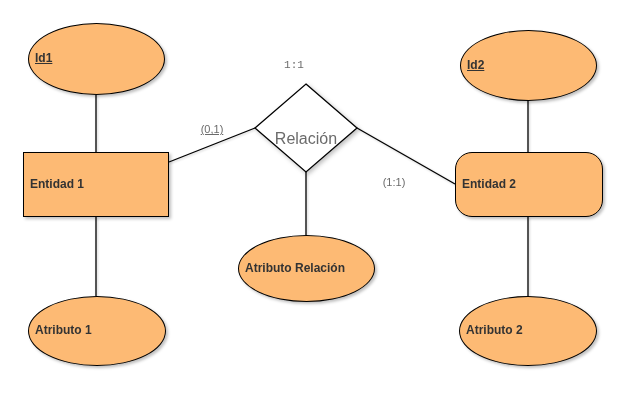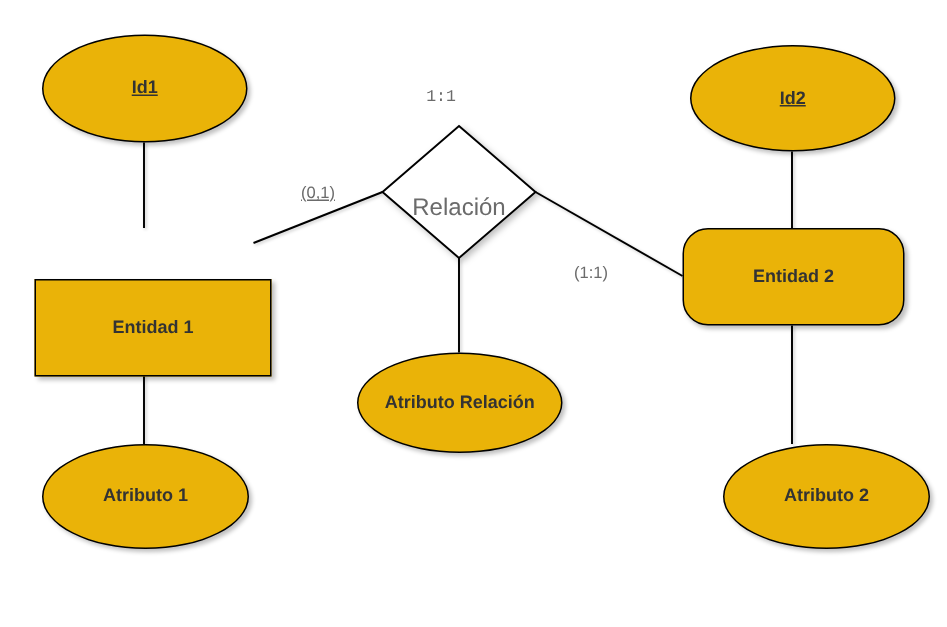--- a/index.html
+++ b/index.html
@@ -29,25 +29,24 @@
   }
   svg.wires polygon {
     fill: #ffffff;
     stroke: #000000;
     stroke-width: 1.3;
     filter: drop-shadow(2px 2px 2px rgba(0,0,0,0.25));
   }
   .node {
     position: absolute;
     box-sizing: border-box;
-    background: #eab308;
+    background: #fdba74;
     border: 1.3px solid #000000;
     display: flex;
     align-items: center;
-    justify-content: center;
     text-align: center;
   }
   .ellipse {
     border-radius: 50%;
     box-shadow: 2px 2px 3px rgba(0,0,0,0.25);
   }
   .rect {
     box-shadow: 2px 2px 3px rgba(0,0,0,0.25);
   }
   .node .label {
@@ -75,24 +74,24 @@
   .edge-label {
     position: absolute;
     transform: translate(-50%, -50%);
     font-size: 11px;
     color: #6b6b6b;
     white-space: nowrap;
   }
   
   #n-id1        { left: 28px;  top: 23px;  width: 137px; height: 72px; }
   #n-id2        { left: 460px; top: 30px;  width: 137px; height: 71px; }
-  #n-entidad1   { left: 23px;  top: 152px; width: 158px; height: 65px; margin-top: 34px; }
+  #n-entidad1   { left: 23px;  top: 152px; width: 146px; height: 65px; }
   #n-entidad2   { left: 455px; top: 152px; width: 148px; height: 65px; border-radius: 17px; }
   #n-atributo1  { left: 28px;  top: 296px; width: 138px; height: 70px; }
-  #n-atributo2  { left: 482px; top: 296px; width: 138px; height: 70px; }
+  #n-atributo2  { left: 459px; top: 296px; width: 138px; height: 70px; }
   #n-atrrel     { left: 238px; top: 235px; width: 137px; height: 67px; }
   
   #lab-top   { left: 294px; top: 65px; font-family: Liberation Mono, monospace; }
   #lab-left  { left: 212px; top: 129px; text-decoration: underline; }
   #lab-right { left: 394px; top: 137px; margin-top: 45px; }
 </style>
 </head>
 <body>
 
 <div class="canvas">

